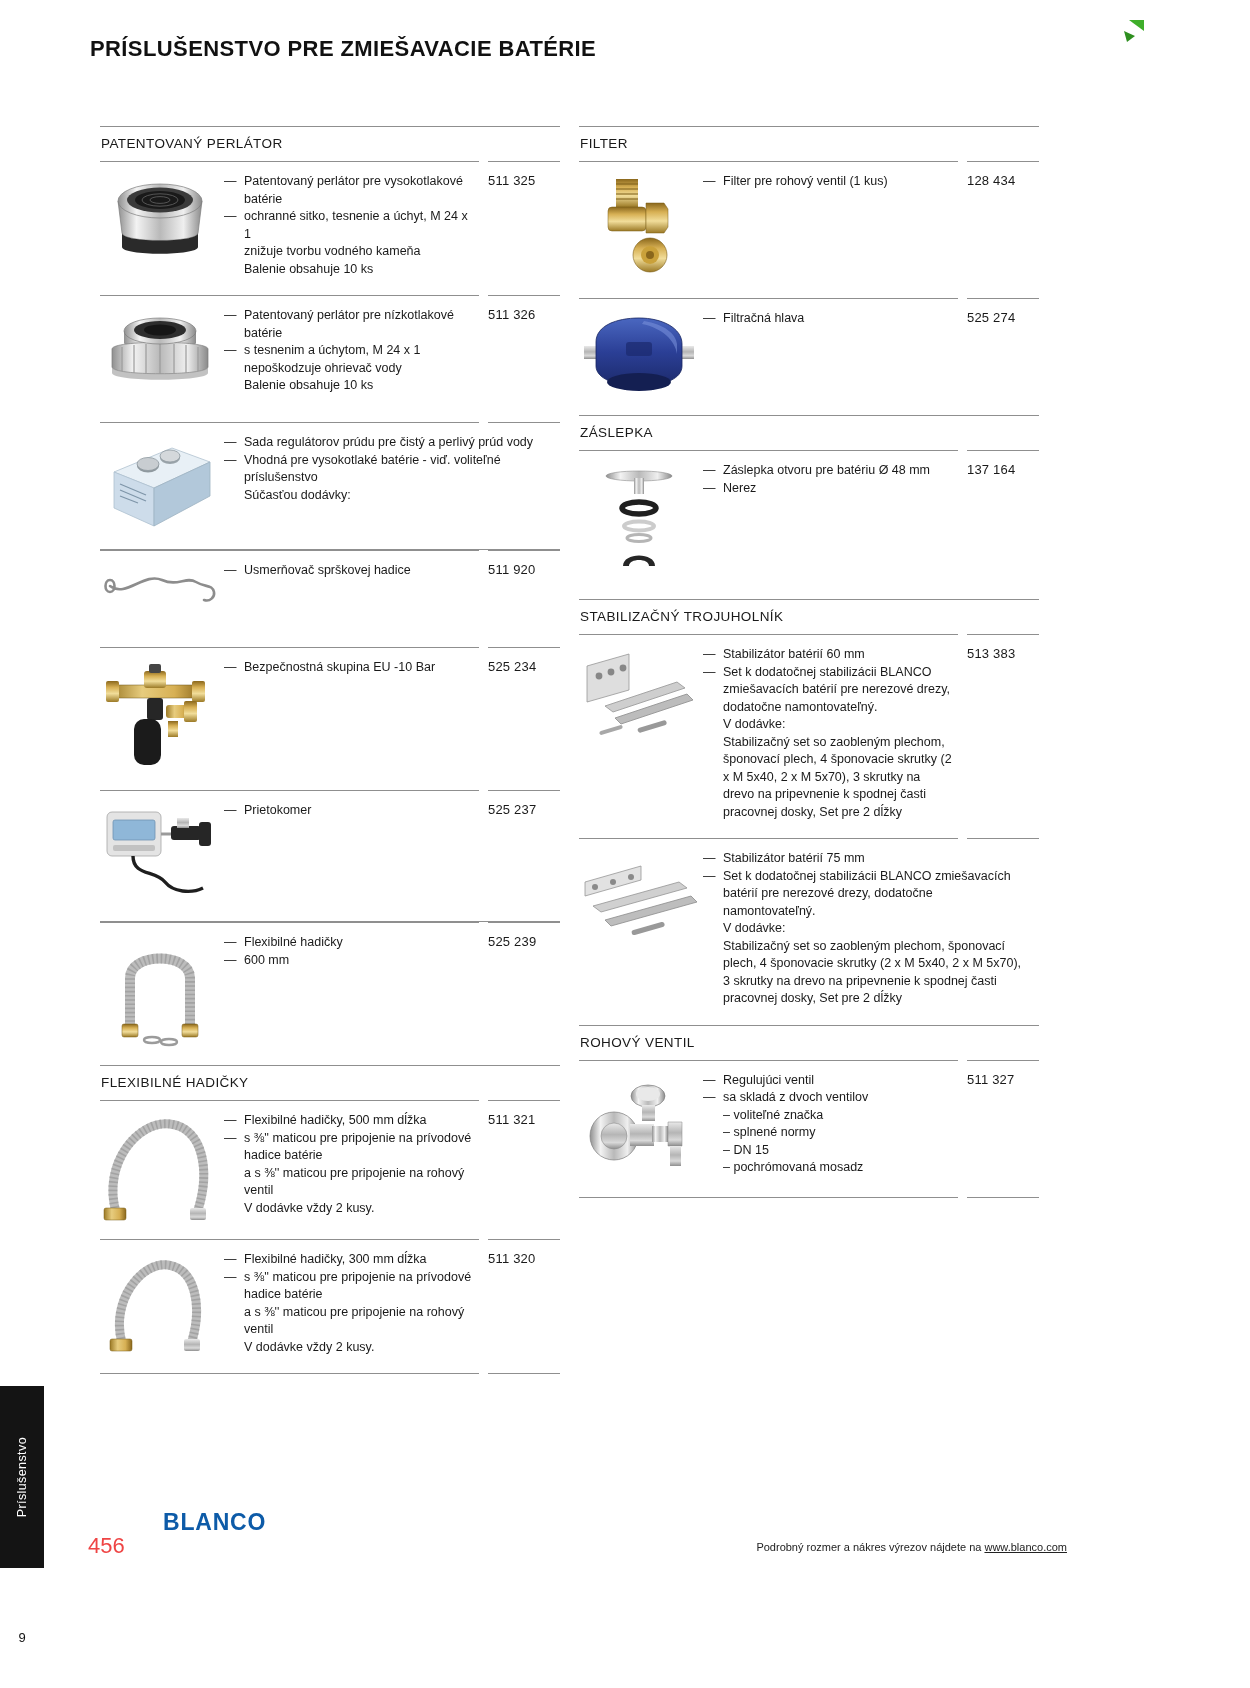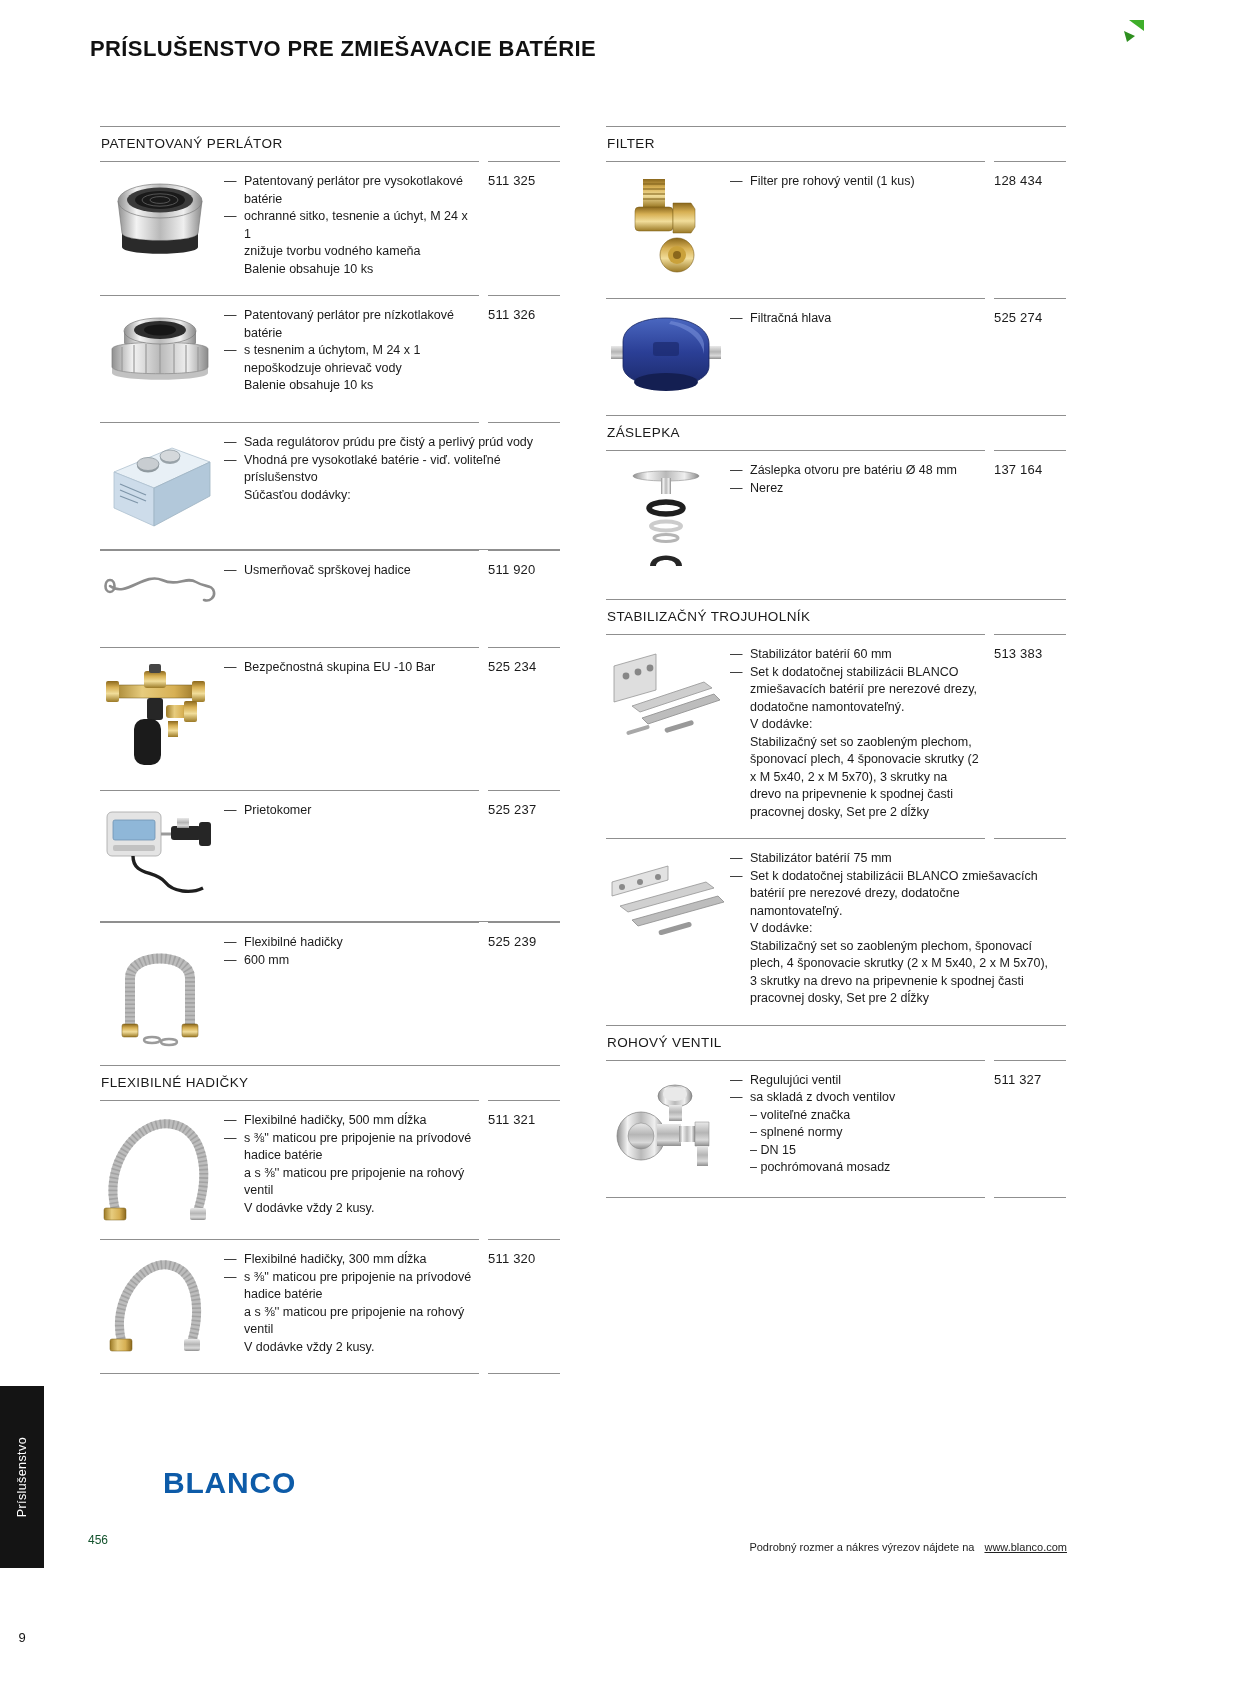--- a/index.html
+++ b/index.html
@@ -6,39 +6,39 @@
   html,body { background:#ffffff; }
   body {
     width:1250px; height:1688px; position:relative; overflow:hidden;
     font-family:"Liberation Sans", sans-serif; color:#1a1a1a;
   }
   .page-title {
     position:absolute; left:90px; top:36px;
     font-size:22px; font-weight:700; letter-spacing:.4px; color:#111;
   }
   .corner-icon { position:absolute; left:1124px; top:20px; }
-  .columns { position:absolute; left:100px; top:126px; display:flex; gap:46px; }
+  .columns { position:absolute; left:100px; top:126px; display:flex; gap:19px; }
   .col { width:460px; }
   .sec-top-rule { border-top:1px solid #8f8f8f; }
   .sec-heading { font-size:13.5px; letter-spacing:.4px; padding:9px 0 10px 1px; color:#1a1a1a; }
   .rule2 { display:flex; gap:9px; }
   .rule2 .r-main { flex:1; border-top:1px solid #8f8f8f; }
   .rule2 .r-code { width:72px; border-top:1px solid #8f8f8f; }
   .product { display:flex; padding:10px 0 17px 0; min-height:96px; }
   .p-img { width:120px; flex:none; display:flex; justify-content:center; align-items:flex-start; padding-top:3px; }
   .p-img svg { display:block; }
   .p-desc { flex:1; font-size:12.5px; line-height:1.4; padding:1px 14px 0 4px; }
   .desc-line { display:flex; }
   .desc-line .m { width:20px; flex:none; }
   .desc-line .t { flex:1; }
   .p-code { width:72px; flex:none; font-size:13px; padding-top:1px; letter-spacing:.2px; }
-  .footer-page-number { position:absolute; left:88px; top:1533px; font-size:12px; color:#14532d; }
-  .footer-logo { position:absolute; left:163px; top:1466px; font-size:30px; font-weight:700; letter-spacing:.8px; color:#0d5ba8; }
+  .footer-page-number { position:absolute; left:88px; top:1533px; font-size:22px; color:#ef4444; }
+  .footer-logo { position:absolute; left:163px; top:1509px; font-size:23px; font-weight:700; letter-spacing:.8px; color:#0d5ba8; }
   .footer-note { position:absolute; right:183px; top:1541px; font-size:11px; color:#222; }
-  .footer-note .lnk { text-decoration:underline;margin-left:7px; }
+  .footer-note .lnk { text-decoration:underline; }
   .side-tab {
     position:absolute; left:0; top:1386px; width:44px; height:182px; background:#141414;
     display:flex; align-items:center; justify-content:center;
   }
   .side-tab span {
     writing-mode:vertical-rl; transform:rotate(180deg);
     color:#ffffff; font-size:12.5px; letter-spacing:.4px;
   }
   .side-num { position:absolute; left:0; top:1630px; width:44px; text-align:center; font-size:13px; color:#111; }
   .defs-holder { position:absolute; width:0; height:0; overflow:hidden; }

